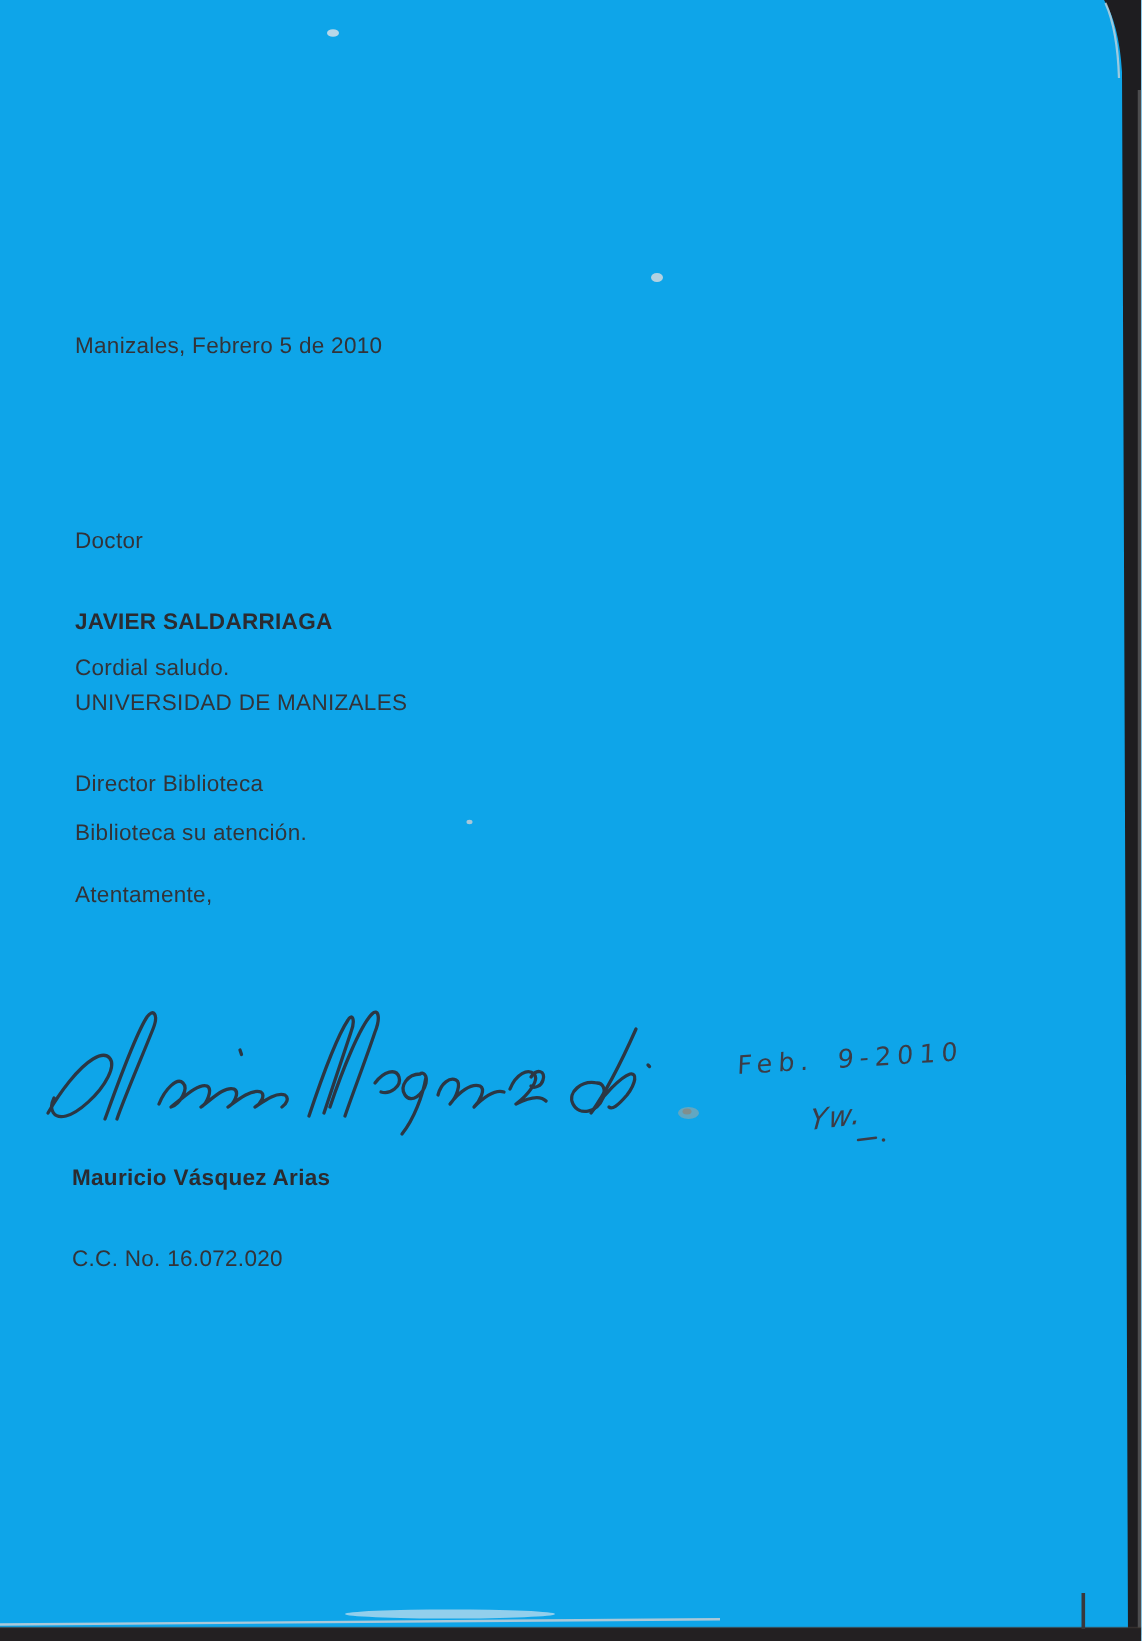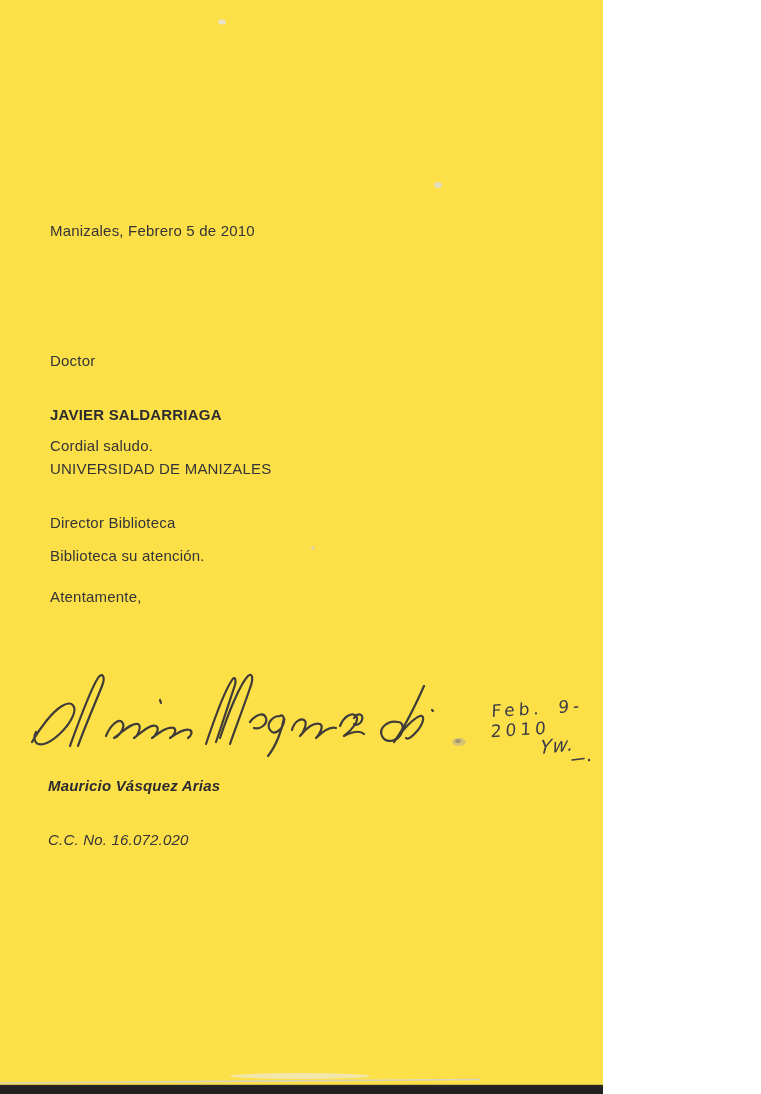--- a/index.html
+++ b/index.html
@@ -1,19 +1,19 @@
 <!DOCTYPE html>
 <html><head>
 <meta charset="utf-8">
 <style>
   html,body{margin:0;padding:0;background:#ffffff;}
   .page{
     position:relative;
-    width:603px;height:1094px;
-    background:#fde047;
+    width:761px;height:1094px;
+    background:#0ea5e9;
     overflow:hidden;
     font-family:"Liberation Sans",sans-serif;
     color:#323236;
   }
   .abs{position:absolute;}
   .txt{
     font-size:15px;
     line-height:18px;
     color:#333338;
     letter-spacing:.2px;
@@ -25,21 +25,21 @@
   .greeting{left:50px;top:437px;}
   .body-par{
     left:50px;top:473px;width:664px;
     white-space:normal;
     text-align:justify;
     line-height:22px;
     word-spacing:8px;
   }
   .thanks{left:50px;top:547px;}
   .closing{left:50px;top:588px;text-align:right;}
-  .signer{left:48px;top:741px;font-style:italic;}
+  .signer{left:48px;top:741px;}
   .hw{
     font-family:"DejaVu Sans",sans-serif;
     color:#3c3c46;
   }
   .hw-date{
     left:492px;top:701px;
     font-size:17px;
     letter-spacing:4px;
     word-spacing:6px;
     transform:rotate(-3.5deg) skewX(-6deg);

